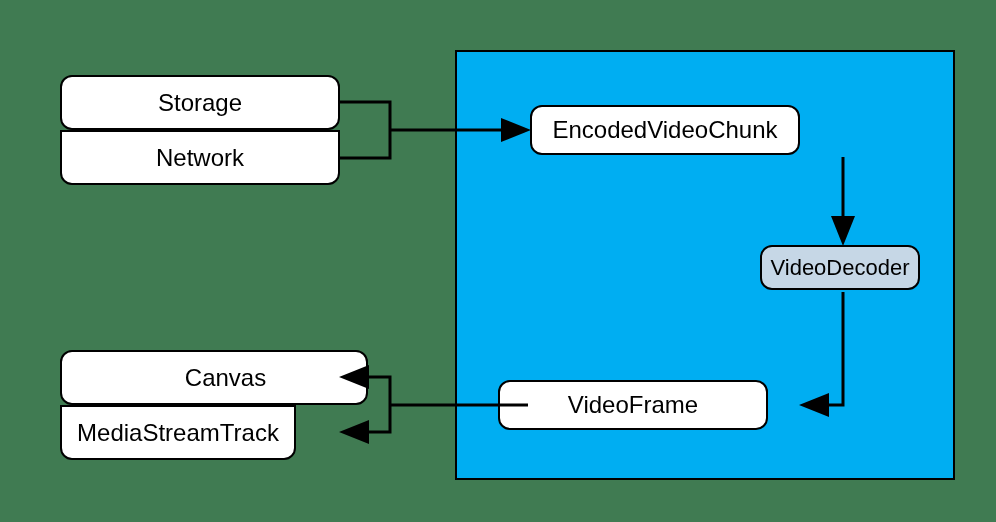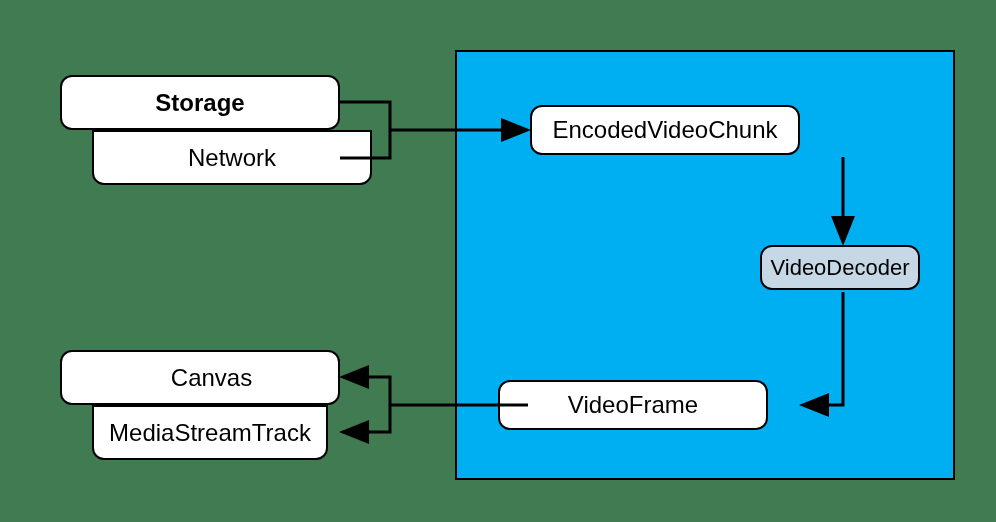--- a/index.html
+++ b/index.html
@@ -19,59 +19,59 @@
       position: absolute;
       background: #fff;
       border: 2px solid #000;
       border-radius: 12px;
       display: flex;
       align-items: center;
       justify-content: center;
       font-size: 24px;
       color: #000;
     }
-    .flat-top { border-top-left-radius: 0; border-top-right-radius: 0; margin-left: 32px; }
+    .flat-top { border-top-left-radius: 0; border-top-right-radius: 0; }
     .decoder {
       background: #c6d7e6;
       border-radius: 12px;
       font-size: 22px;
     }
     svg.arrows {
       position: absolute;
       top: 0; left: 0;
       width: 996px; height: 522px;
       pointer-events: none;
     }
   </style>
 </head>
 <body>
 
 <div class="blue-box" style="left:455px; top:50px; width:500px; height:430px;"></div>
 
-<div class="node" style="left:60px; top:75px; width:280px; height:55px;font-weight:bold;">
+<div class="node" style="left:60px; top:75px; width:280px; height:55px;">
   <span>Storage</span>
 </div>
 
 <div class="node flat-top" style="left:60px; top:130px; width:280px; height:55px;">
   <span>Network</span>
 </div>
 
 <div class="node" style="left:530px; top:105px; width:270px; height:50px;">
   <span>EncodedVideoChunk</span>
 </div>
 
 <div class="node decoder" style="left:760px; top:245px; width:160px; height:45px;">
   <span>VideoDecoder</span>
 </div>
 
 <div class="node" style="left:498px; top:380px; width:270px; height:50px;">
   <span>VideoFrame</span>
 </div>
 
-<div class="node" style="left:60px; top:350px; width:280px; height:55px;padding-left:23px;">
+<div class="node" style="left:60px; top:350px; width:308px; height:55px;padding-left:23px;">
   <span>Canvas</span>
 </div>
 
 <div class="node flat-top" style="left:60px; top:405px; width:236px; height:55px;">
   <span>MediaStreamTrack</span>
 </div>
 
 <svg class="arrows">
   <defs>
     <marker id="arrowhead" markerWidth="10" markerHeight="8" refX="8" refY="4" orient="auto">

